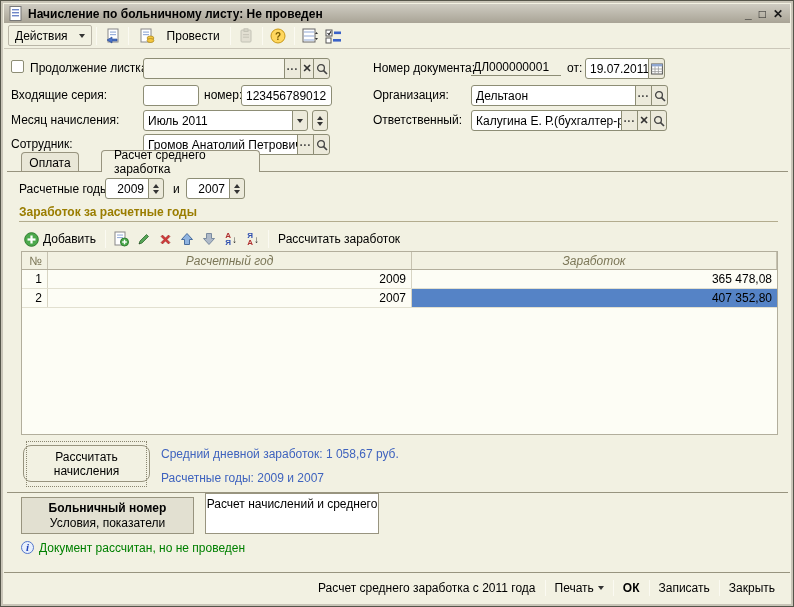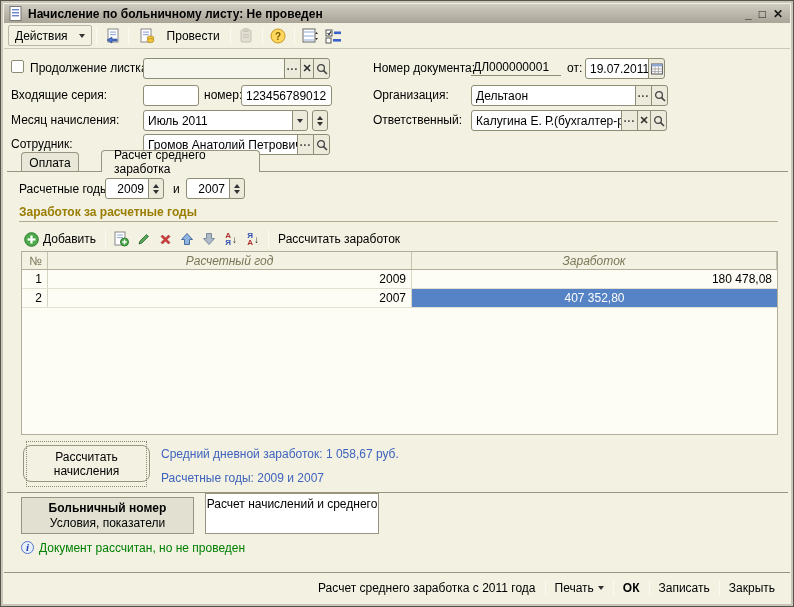--- a/index.html
+++ b/index.html
@@ -70,21 +70,21 @@
   .tbl { position:absolute; left:20px; top:250px; width:757px; height:184px;
          border:1px solid #B2AE9C; background:#FDFDF5; }
   .trow { display:flex; border-bottom:1px solid #E2E0D0; height:19px; }
   .trow.hdr { background:#F2F1E2; border-bottom:1px solid #B2AE9C; height:18px; color:#7B7657; }
   .tc { padding:2px 5px 0; overflow:hidden; white-space:nowrap; border-right:1px solid #D8D5C4; }
   .trow.hdr .tc { border-right:1px solid #C6C2B0; }
   .c-num { width:26px; text-align:right; }
   .c-year { width:364px; text-align:right; }
   .trow.hdr .c-year, .trow.hdr .c-amount { text-align:center;font-style:italic; }
   .c-amount { flex:1; text-align:right; border-right:none; }
-  .tc.sel { background:#5583C6; color:#ffffff;text-align:center; }
+  .tc.sel { background:#5583C6; color:#000000; }
 
   
   .bigbtn { position:absolute; left:22px; top:444px; width:127px; height:37px;
             background:#F2F1E2; border:1px solid #98947F; border-radius:8px;
             display:flex; align-items:center; justify-content:center; text-align:center; }
   .bigbtn .inner { border:1px dotted #8a8670; padding:8px 3px; width:121px; }
   .summary { position:absolute; left:160px; color:#3F63BE; line-height:16px; }
 
   
   .pagetab { position:absolute; border:1px solid #98947F; text-align:center; z-index:4; }
@@ -396,21 +396,21 @@
 
   <div class="tbl">
     <div class="trow hdr">
       <span class="tc c-num">№</span>
       <span class="tc c-year">Расчетный год</span>
       <span class="tc c-amount">Заработок</span>
     </div>
     <div class="trow">
       <span class="tc c-num">1</span>
       <span class="tc c-year">2009</span>
-      <span class="tc c-amount">180 478,08</span>
+      <span class="tc c-amount">365 478,08</span>
     </div>
     <div class="trow">
       <span class="tc c-num">2</span>
       <span class="tc c-year">2007</span>
       <span class="tc c-amount sel">407 352,80</span>
     </div>
   </div>
 
   <div class="bigbtn">
     <span class="inner">Рассчитать начисления</span>

